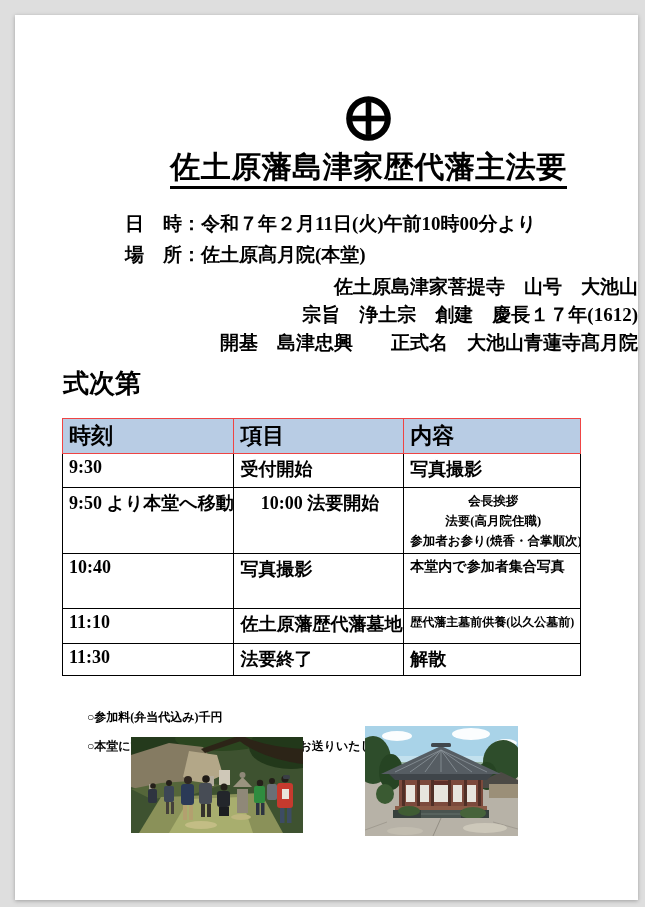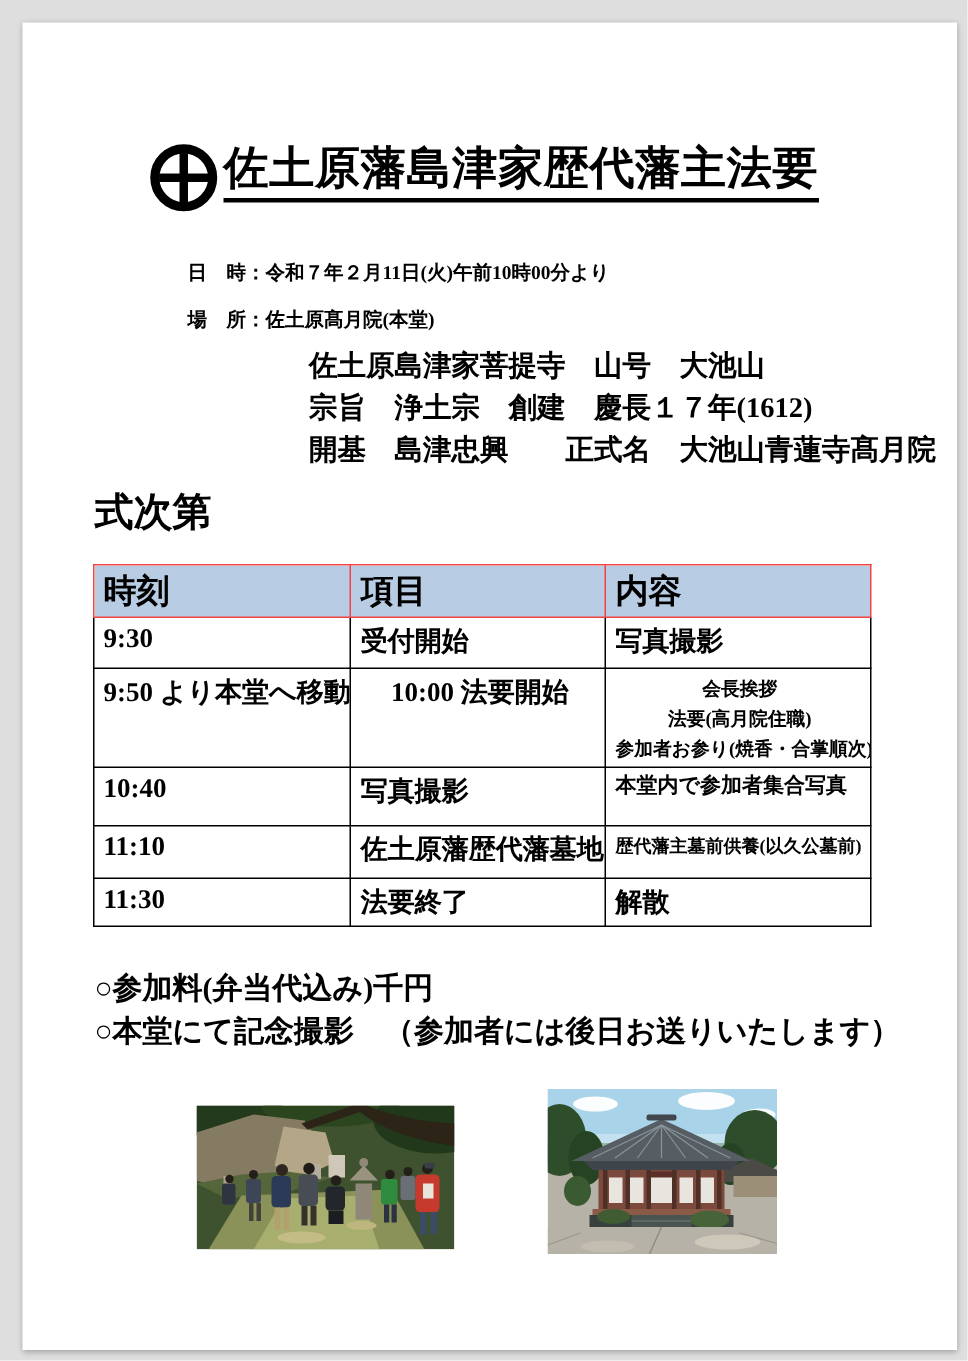--- a/index.html
+++ b/index.html
@@ -6,59 +6,59 @@
   body{
     width:645px;height:907px;background:#dedede;position:relative;
     font-family:"Liberation Serif","DejaVu Serif",serif;color:#000;
     overflow:hidden;
   }
   .page{
     position:absolute;left:15px;top:15px;width:623px;height:885px;
     background:#ffffff;box-shadow:0 1px 4px rgba(0,0,0,.28);
   }
   
-  .title-row{display:flex;align-items:flex-start;gap:3px;margin:80px 0 0 84px;}
+  .title-row{display:flex;align-items:center;gap:3px;margin:80px 0 0 84px;flex-direction:column;}
   .crest{flex:0 0 auto;}
   .doc-title{
     font-size:30px;font-weight:700;letter-spacing:0.5px;
     border-bottom:3px solid #000;padding-bottom:1px;line-height:1.2;white-space:nowrap;
   }
   
-  .info{margin:22px 0 0 110px;font-size:13px;font-weight:700;line-height:26px;}
+  .info{margin:22px 0 0 110px;font-size:19px;font-weight:700;line-height:26px;}
   .info-line{white-space:nowrap;}
   .info-line + .info-line{margin-top:5px;}
   .temple{margin:5px 0 0 191px;font-size:19px;font-weight:700;line-height:28px;}
-  .temple div{white-space:nowrap;}
+  .temple div{white-space:nowrap;text-align:right;}
   
   .section-heading{margin:9px 4px 0 48px;font-size:26px;font-weight:700;}
   
   table.schedule{
     border-collapse:collapse;table-layout:fixed;width:519px;
     margin:17px 0 0 47px;border:1.5px solid #000;
   }
   table.schedule col.c1{width:33.1%;}
   table.schedule col.c2{width:32.8%;}
   table.schedule col.c3{width:34.1%;}
   table.schedule th{
     background:#b8cce4;border:1px solid #ef4444;text-align:left;
     font-size:22px;font-weight:700;padding:2px 4px 2px 6px;height:29px;
     vertical-align:middle;overflow:hidden;
   }
   table.schedule td{
     border:1px solid #000;vertical-align:top;padding:3px 4px 2px 6px;
     font-size:18px;font-weight:700;white-space:nowrap;overflow:hidden;
   }
-  tr.r1{height:34px;} tr.r2{height:63px;text-align:center;} tr.r3{height:39px;}
+  tr.r1{height:34px;} tr.r2{height:63px;text-align:center;} tr.r3{height:55px;}
   tr.r4{height:35px;} tr.r5{height:32px;}
   td .dline{font-size:12.5px;line-height:20px;font-weight:700;white-space:nowrap;}
   tr.r1 td .dline, tr.r5 td .dline{font-size:18px;line-height:24px;}
   tr.r3 td .dline{font-size:14px;line-height:20px;}
   tr.r4 td .dline{font-size:12px;line-height:20px;}
   
-  .notes{margin:27px 0 0 48px;font-size:20px;font-weight:700;line-height:28.5px;}
+  .notes{margin:27px 0 0 72px;font-size:12px;font-weight:700;line-height:28.5px;}
   .notes div{white-space:nowrap;}
   
   .photo{position:absolute;overflow:hidden;}
   .photo-left{left:116px;top:722px;width:172px;height:96px;}
   .photo-right{left:350px;top:711px;width:153px;height:110px;}
   .photo svg{display:block;width:100%;height:100%;}
 </style>
 </head>
 <body>
 

